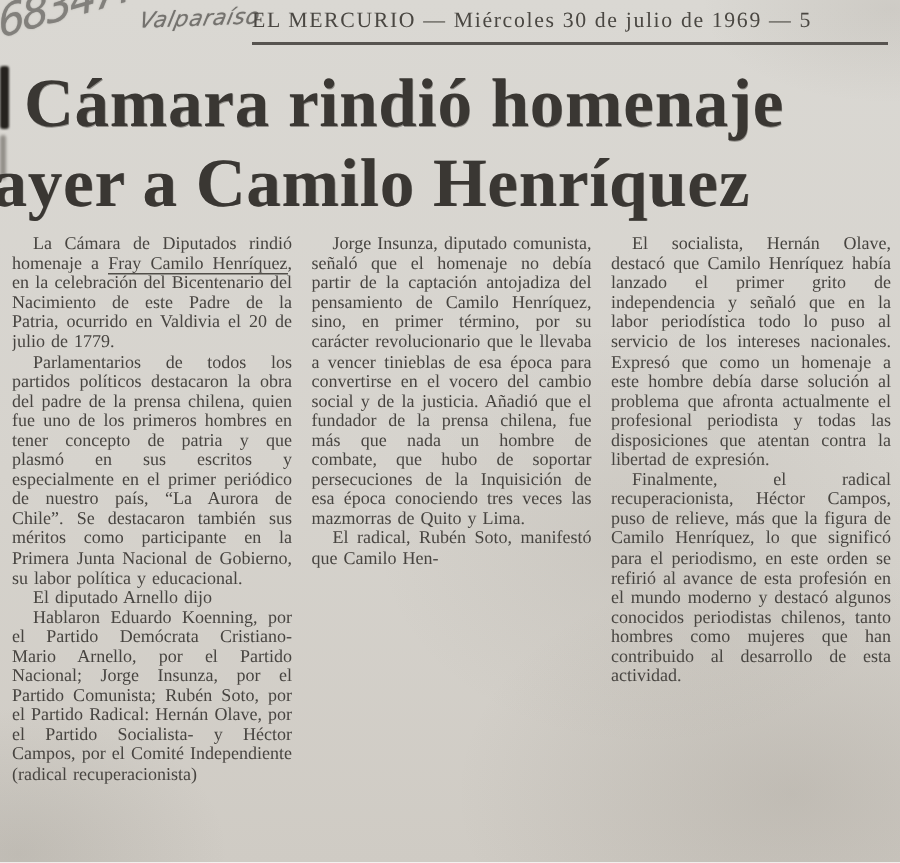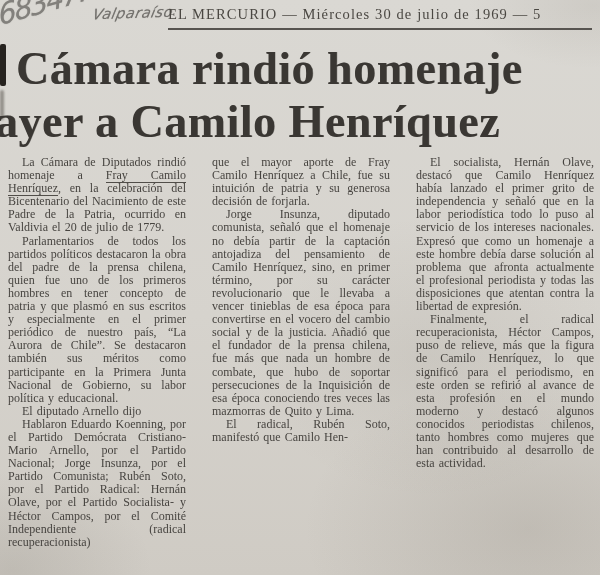--- a/index.html
+++ b/index.html
@@ -49,21 +49,21 @@
     text-shadow:0.4px 0.4px 0 rgba(58,55,51,0.45);
   }
   .headline .l1{margin-left:16px;}
   .headline .l2{margin-left:-5px;}
   
   .smudge-1{position:absolute;left:0;top:44px;width:6px;height:42px;background:#26231f;border-radius:2px;filter:blur(0.7px);}
   .smudge-2{position:absolute;left:0;top:90px;width:4px;height:30px;background:rgba(62,58,52,0.45);border-radius:2px;filter:blur(1px);}
   
   .article{
     position:absolute;top:156px;left:8px;width:586px;height:419px;
-    display:flex;gap:26px;overflow:hidden;
+    display:flex;gap:13px;overflow:hidden;
   }
   .col{flex:1 1 0;font-size:12px;line-height:13.1px;text-align:justify;word-spacing:1px;}
   .col p{margin:0;}
   .col p.indent{text-indent:14px;}
   .underlined-name{border-bottom:1px solid #514e49;}
 </style>
 </head>
 <body>
 
 <div class="page">
@@ -85,21 +85,20 @@
   <div class="article">
 
     <div class="col">
       <p class="indent"><span>La Cámara de Diputados rindió homenaje a </span><span class="underlined-name">Fray Camilo Henríquez</span><span>, en la celebración del Bicentenario del Nacimiento de este Padre de la Patria, ocurrido en Valdivia el 20 de julio de 1779.</span></p>
       <p class="indent">Parlamentarios de todos los partidos políticos destacaron la obra del padre de la prensa chilena, quien fue uno de los primeros hombres en tener concepto de patria y que plasmó en sus escritos y especialmente en el primer periódico de nuestro país, “La Aurora de Chile”. Se destacaron también sus méritos como participante en la Primera Junta Nacional de Gobierno, su labor política y educacional.</p>
       <p class="indent">El diputado Arnello dijo</p>
       <p class="indent">Hablaron Eduardo Koenning, por el Partido Demócrata Cristiano- Mario Arnello, por el Partido Nacional; Jorge Insunza, por el Partido Comunista; Rubén Soto, por el Partido Radical: Hernán Olave, por el Partido Socialista- y Héctor Campos, por el Comité Independiente (radical recuperacionista)</p>
     </div>
 
     <div class="col">
-      <p>que el mayor aporte de Fray Camilo Henríquez a Chile, fue su intuición de patria y su generosa decisión de forjarla.</p>
       <p class="indent">Jorge Insunza, diputado comunista, señaló que el homenaje no debía partir de la captación antojadiza del pensamiento de Camilo Henríquez, sino, en primer término, por su carácter revolucionario que le llevaba a vencer tinieblas de esa época para convertirse en el vocero del cambio social y de la justicia. Añadió que el fundador de la prensa chilena, fue más que nada un hombre de combate, que hubo de soportar persecuciones de la Inquisición de esa época conociendo tres veces las mazmorras de Quito y Lima.</p>
       <p class="indent">El radical, Rubén Soto, manifestó que Camilo Hen-</p>
     </div>
 
     <div class="col">
       <p class="indent">El socialista, Hernán Olave, destacó que Camilo Henríquez había lanzado el primer grito de independencia y señaló que en la labor periodística todo lo puso al servicio de los intereses nacionales. Expresó que como un homenaje a este hombre debía darse solución al problema que afronta actualmente el profesional periodista y todas las disposiciones que atentan contra la libertad de expresión.</p>
       <p class="indent">Finalmente, el radical recuperacionista, Héctor Campos, puso de relieve, más que la figura de Camilo Henríquez, lo que significó para el periodismo, en este orden se refirió al avance de esta profesión en el mundo moderno y destacó algunos conocidos periodistas chilenos, tanto hombres como mujeres que han contribuido al desarrollo de esta actividad.</p>
     </div>
 
   </div>

